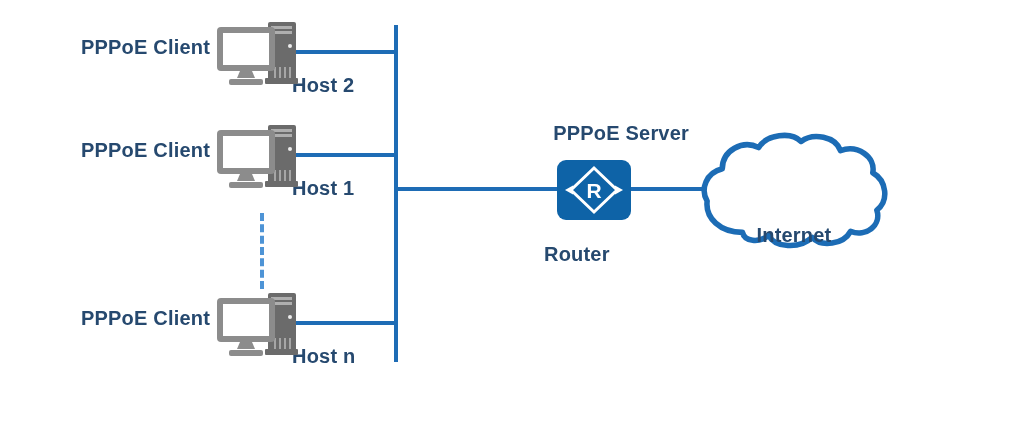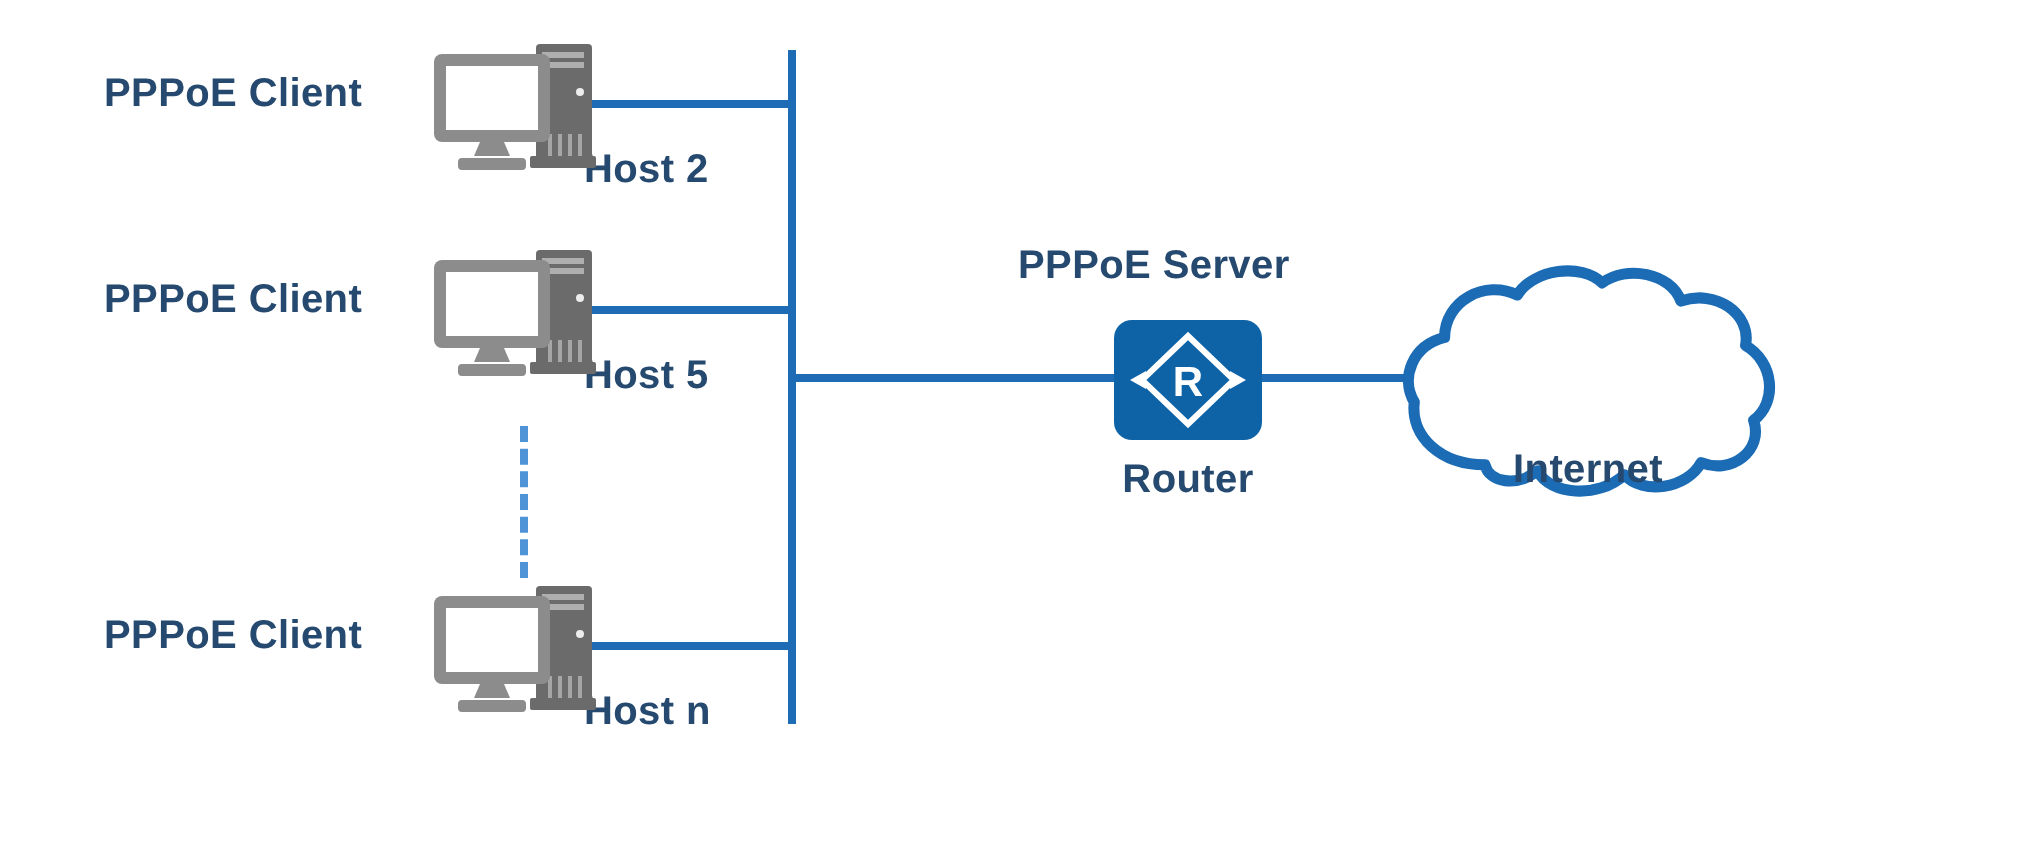--- a/index.html
+++ b/index.html
@@ -13,21 +13,21 @@
   }
   .label {
     position: absolute; color: #26496F; font-size: 20px; font-weight: 600;
     letter-spacing: 0.2px; white-space: nowrap;
   }
   
   .client-row { position: absolute; left: 0; width: 410px; height: 92px; }
   #client-row-1 { top: 20px; }
   #client-row-2 { top: 123px; }
   #client-row-3 { top: 291px; }
-  .client-label { left: 52px; top: 16px; width: 158px; text-align: left; }
+  .client-label { left: 52px; top: 16px; width: 158px; text-align: right; }
   .host-label   { left: 292px; top: 54px; }
   .client-icon  { position: absolute; left: 216px; top: 0; width: 86px; height: 68px; z-index: 2; }
   .client-link  {
     position: absolute; left: 288px; top: 30px; width: 108px; height: 4px;
     background: #1E6CB5; z-index: 1;
   }
   
   #bus-line {
     position: absolute; left: 394px; top: 25px; width: 4px; height: 337px;
     background: #1E6CB5;
@@ -39,22 +39,22 @@
   #server-link {
     position: absolute; left: 396px; top: 187px; width: 165px; height: 4px;
     background: #1E6CB5;
   }
   #internet-link {
     position: absolute; left: 628px; top: 187px; width: 82px; height: 4px;
     background: #1E6CB5;
   }
   
   #router-icon { position: absolute; left: 557px; top: 160px; width: 74px; height: 60px; z-index: 2; }
-  #server-label { left: 509px; top: 122px; width: 180px; text-align: left; }
-  #router-label { left: 544px; top: 229px; width: 100px; text-align: center; }
+  #server-label { left: 509px; top: 122px; width: 180px; text-align: right; }
+  #router-label { left: 544px; top: 243px; width: 100px; text-align: left; }
   
   #internet-cloud { position: absolute; left: 692px; top: 132px; width: 204px; height: 128px; z-index: 2; }
   #internet-label { left: 692px; top: 188px; width: 204px; text-align: center; z-index: 3; margin-top: 36px; }
 </style>
 </head>
 <body>
 
 <div id="canvas">
 
   <div id="bus-line"></div>
@@ -101,21 +101,21 @@
           <line x1="64" y1="47" x2="64" y2="59"></line>
         <line x1="69" y1="47" x2="69" y2="59"></line>
           <line x1="74" y1="47" x2="74" y2="59"></line>
       </g>
       <rect x="49" y="58" width="33" height="6" rx="1" fill="#6B6B6B"></rect>
       <rect x="1" y="7" width="58" height="44" rx="4" fill="#8C8C8C"></rect>
       <rect x="7" y="13" width="46" height="32" fill="#FFFFFF"></rect>
       <path d="M24 51 L36 51 L39 58 L21 58 Z" fill="#8C8C8C"></path>
       <rect x="13" y="59" width="34" height="6" rx="2" fill="#8C8C8C"></rect>
     </svg>
-    <div class="label host-label">Host 5</div>
+    <div class="label host-label">Host 1</div>
   </div>
 
   <div class="client-row" id="client-row-3">
     <div class="client-link"></div>
     <div class="label client-label">PPPoE Client</div>
     <svg class="client-icon" viewBox="0 0 86 68">
       <rect x="52" y="2" width="28" height="59" rx="2" fill="#6B6B6B"></rect>
       <rect x="55" y="6" width="21" height="3" fill="#AFAFAF"></rect>
       <rect x="55" y="11" width="21" height="3" fill="#AFAFAF"></rect>
       <circle cx="74" cy="26" r="2" fill="#EDEDED"></circle>

